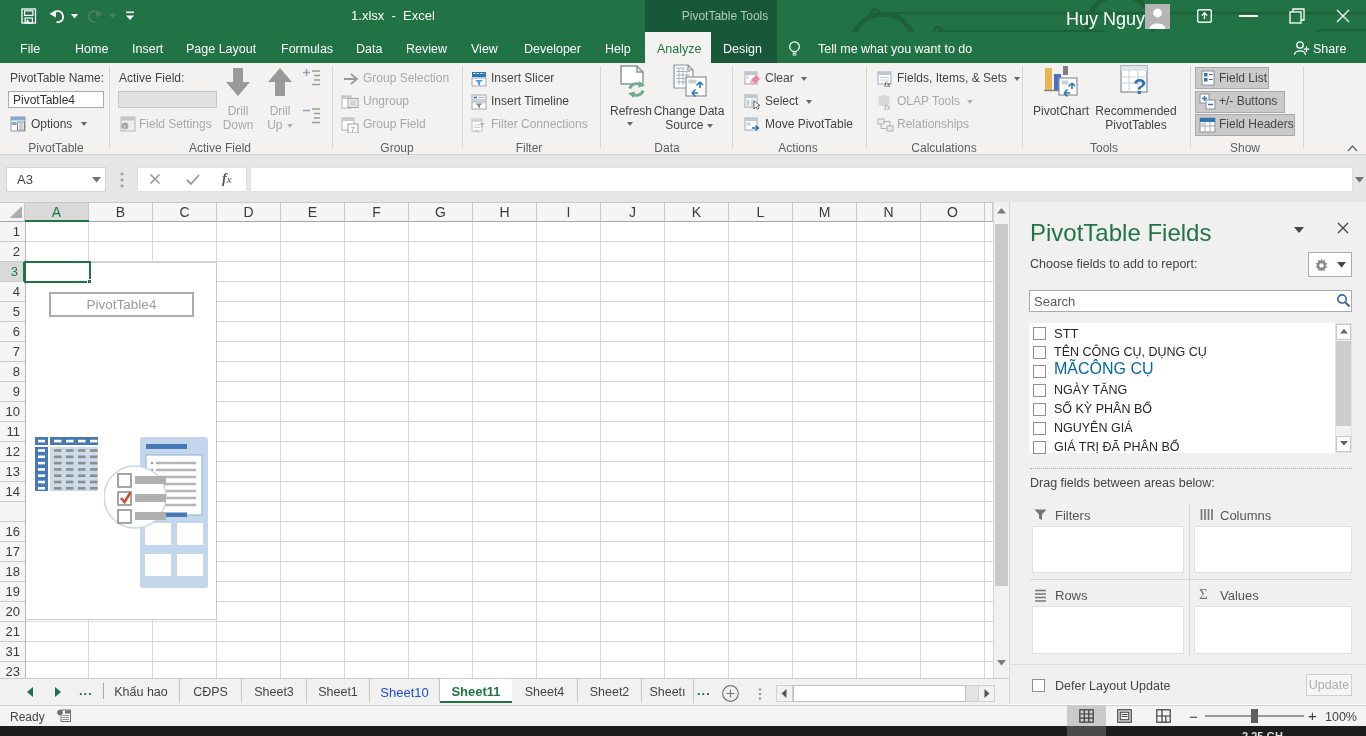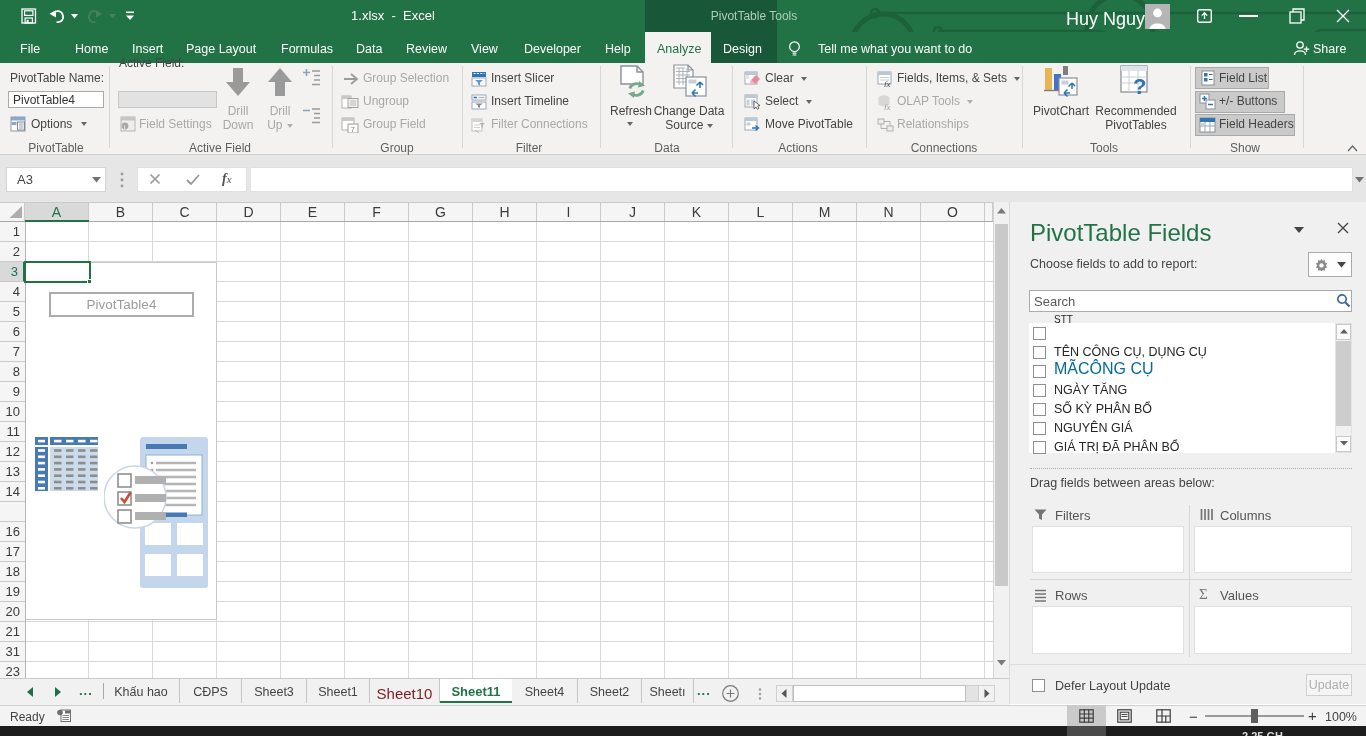--- a/index.html
+++ b/index.html
@@ -51,21 +51,21 @@
 </svg>
 <svg class="a" style="left:109px;top:14px" width="7" height="5" viewBox="0 0 7 5">
       <path d="M0 0 L7 0 L3.5 4.5 Z" fill="#46815f"></path>
     </svg>
 
 <svg class="a" style="left:125px;top:11px" width="10" height="10" viewBox="0 0 10 10">
 <rect x="1" y="0.5" width="8" height="1.6" fill="#fff"></rect>
 <path d="M1 4.5 L9 4.5 L5 9 Z" fill="#fff"></path>
 </svg>
 <div class="a w" style="left:293px;top:8px;width:200px;text-align:center;font-size:13px">1.xlsx &nbsp;-&nbsp; Excel</div>
-<div class="a" style="left:674px;top:9px;width:160px;text-align:center;font-size:12px;color:#aecdbb">PivotTable Tools</div>
+<div class="a" style="left:645px;top:9px;width:160px;text-align:center;font-size:12px;color:#aecdbb">PivotTable Tools</div>
 <div class="a w" style="left:1066px;top:9px;font-size:18px">Huy Nguyen</div>
 
 <div class="a" style="left:1145px;top:4px;width:25px;height:25px;background:#b5b5b5">
 <svg width="25" height="25" viewBox="0 0 25 25">
         <circle cx="12.5" cy="9" r="4.4" fill="#fff"></circle>
         <path d="M4.5 25 C4.5 17.5 20.5 17.5 20.5 25 Z" fill="#fff"></path>
       </svg>
 </div>
 
 <svg class="a" style="left:1197px;top:9px" width="15" height="14" viewBox="0 0 15 14">
@@ -142,21 +142,21 @@
       <rect x="1" y="1" width="14" height="14" fill="#fff" stroke="#9096a0"></rect>
       <rect x="1" y="1" width="14" height="3.5" fill="#8aa7cc"></rect>
       <rect x="1.5" y="6" width="5" height="3" fill="#8aa7cc"></rect>
       <rect x="7.5" y="6" width="7" height="8" fill="none" stroke="#7e8796"></rect>
       <path d="M9 8 L13.5 8 M9 10 L13.5 10 M9 12 L13.5 12" stroke="#7e8796" stroke-width="0.8"></path>
     </svg>
 <div class="rtxt" style="left:31px;top:117px">Options</div>
 <span class="dn" style="position:absolute;left:77px;top:122px"></span>
 <div class="glabel" style="left:20px;width:72px">PivotTable</div>
 
-<div class="rtxt" style="left:119px;top:56px">Active Field:</div>
+<div class="rtxt" style="left:119px;top:71px">Active Field:</div>
 <div class="a" style="left:118px;top:91px;width:99px;height:17px;background:#e2e2e2;border:1px solid #c6c6c6"></div>
 <svg class="a" style="left:120px;top:116px" width="16" height="16" viewBox="0 0 16 16">
       <rect x="1" y="1" width="14" height="14" fill="#eee" stroke="#b5b5b5"></rect>
       <rect x="1" y="1" width="14" height="3.5" fill="#c5c5c5"></rect>
       <circle cx="5" cy="10" r="3.4" fill="#a9a9a9"></circle>
       <text x="3.8" y="12.6" font-size="7" fill="#eee" font-family="Liberation Serif">i</text>
     </svg>
 <div class="rtxt rgray" style="left:139px;top:117px">Field Settings</div>
 <svg class="a" style="left:224px;top:66px" width="28" height="32" viewBox="0 0 28 32">
       <path d="M14 30 L2 16 L9 16 L9 2 L19 2 L19 16 L26 16 Z" fill="#9a9a9a"></path>
@@ -280,21 +280,21 @@
       <path d="M1.5 3.5 L1.5 10 a5.5 2.2 0 0 0 11 0 L12.5 3.5" fill="#d7d7d7"></path>
       <text x="7" y="15.5" font-size="9" font-style="italic" fill="#a0a0a0" font-family="Liberation Serif">fx</text>
     </svg>
 <div class="rtxt rgray" style="left:897px;top:94px">OLAP Tools <span class="dn dng"></span></div>
 <svg class="a" style="left:877px;top:117px" width="17" height="16" viewBox="0 0 17 16">
       <rect x="1" y="2" width="6" height="5" fill="#ededed" stroke="#b0b0b0"></rect>
       <rect x="10" y="9" width="6" height="5" fill="#ededed" stroke="#b0b0b0"></rect>
       <path d="M7 4.5 L13 4.5 L13 9 M10 11.5 L4 11.5 L4 7" fill="none" stroke="#b0b0b0"></path>
     </svg>
 <div class="rtxt rgray" style="left:897px;top:117px">Relationships</div>
-<div class="glabel" style="left:908px;width:72px">Connections</div>
+<div class="glabel" style="left:908px;width:72px">Calculations</div>
 
 <svg class="a" style="left:1043px;top:64px" width="36" height="34" viewBox="0 0 36 34">
 <rect x="2" y="4" width="7" height="22" fill="#e8b556"></rect>
 <rect x="11" y="10" width="7" height="16" fill="#4472c4"></rect>
 <rect x="20" y="2" width="5" height="9" fill="#7f7f7f"></rect>
 <path d="M1 26.5 L26 26.5" stroke="#7f7f7f" stroke-width="1.4"></path>
 <rect x="16" y="14" width="18" height="17" fill="#fff" stroke="#8a9099" stroke-width="1.2"></rect>
 <rect x="18.5" y="16.5" width="7" height="4" fill="#c9cfd6"></rect>
 <path d="M29 19 L29 25 M29 19 L25.5 22.5 M29 19 L32 22" stroke="#2e75b6" stroke-width="1.5" fill="none"></path>
 <path d="M21 29 L27 29 M21 29 L24.5 25.5 M21 29 L24.5 32.5" stroke="#2e75b6" stroke-width="1.5" fill="none"></path>
@@ -529,21 +529,21 @@
 
 <div class="a" style="left:1029px;top:290px;width:323px;height:22px;background:#fff;border:1px solid #ababab"></div>
 <div class="a" style="left:1034px;top:294px;font-size:13px;color:#595959">Search</div>
 <svg class="a" style="left:1336px;top:293px" width="15" height="15" viewBox="0 0 15 15">
       <circle cx="6" cy="6" r="4.2" fill="none" stroke="#3c6a9e" stroke-width="1.7"></circle>
       <path d="M9.2 9.2 L13.5 13.5" stroke="#3c6a9e" stroke-width="2.2"></path>
     </svg>
 
 <div class="a" style="left:1029px;top:323px;width:323px;height:130px;background:#fff"></div>
 <div class="a" style="left:1033px;top:327px;width:13px;height:13px;background:#fff;border:1px solid #8f8f8f"></div>
-<div class="a" style="left:1054px;top:314px;font-size:10px;color:#262626">STT</div>
+<div class="a" style="left:1054px;top:326px;font-size:13px;color:#262626">STT</div>
 <div class="a" style="left:1033px;top:346px;width:13px;height:13px;background:#fff;border:1px solid #8f8f8f"></div>
 <div class="a" style="left:1054px;top:345px;font-size:12.5px;color:#262626">TÊN CÔNG CỤ, DỤNG CỤ</div>
 <div class="a" style="left:1033px;top:365px;width:13px;height:13px;background:#fff;border:1px solid #8f8f8f"></div>
 <div class="a" style="left:1054px;top:360px;font-size:16px;color:#0369a1">MÃCÔNG CỤ</div>
 <div class="a" style="left:1033px;top:384px;width:13px;height:13px;background:#fff;border:1px solid #8f8f8f"></div>
 <div class="a" style="left:1054px;top:383px;font-size:12.5px;color:#262626">NGÀY TĂNG</div>
 <div class="a" style="left:1033px;top:403px;width:13px;height:13px;background:#fff;border:1px solid #8f8f8f"></div>
 <div class="a" style="left:1054px;top:402px;font-size:12.5px;color:#262626">SỐ KỲ PHÂN BỔ</div>
 <div class="a" style="left:1033px;top:422px;width:13px;height:13px;background:#fff;border:1px solid #8f8f8f"></div>
 <div class="a" style="left:1054px;top:421px;font-size:12.5px;color:#262626">NGUYÊN GIÁ</div>
@@ -595,21 +595,21 @@
     </svg>
 <svg class="a" style="left:54px;top:687px" width="8" height="10" viewBox="0 0 8 10">
       <path d="M1 0 L7 5 L1 10 Z" fill="#1e7145"></path>
     </svg>
 <div class="a" style="left:79px;top:683px;font-size:13px;color:#217346;font-weight:bold;letter-spacing:1px">...</div>
 <div class="a" style="left:103px;top:683px;width:1px;height:16px;background:#a9a9a9"></div>
 <div class="a" style="left:103px;top:679px;width:77px;height:24px;border-right:1px solid #c6c6c6;font-size:12.5px;color:#444;text-align:center;padding-top:6px">Khấu hao</div>
 <div class="a" style="left:180px;top:679px;width:62px;height:24px;border-right:1px solid #c6c6c6;font-size:12.5px;color:#444;text-align:center;padding-top:6px">CĐPS</div>
 <div class="a" style="left:242px;top:679px;width:65px;height:24px;border-right:1px solid #c6c6c6;font-size:12.5px;color:#444;text-align:center;padding-top:6px">Sheet3</div>
 <div class="a" style="left:307px;top:679px;width:63px;height:24px;border-right:1px solid #c6c6c6;font-size:12.5px;color:#444;text-align:center;padding-top:6px">Sheet1</div>
-<div class="a" style="left:370px;top:679px;width:70px;height:24px;border-right:1px solid #c6c6c6;font-size:15px;color:#7f1d1d;text-align:center;padding-top:6px">Sheet10</div>
+<div class="a" style="left:370px;top:679px;width:70px;height:24px;border-right:1px solid #c6c6c6;font-size:13px;color:#1d4ed8;text-align:center;padding-top:6px">Sheet10</div>
 <div class="a" style="left:440px;top:679px;width:72px;height:24px;background:#fff;border-bottom:2px solid #217346;font-size:13px;color:#217346;font-weight:bold;text-align:center;padding-top:5px">Sheet11</div>
 <div class="a" style="left:512px;top:679px;width:66px;height:24px;border-right:1px solid #c6c6c6;font-size:12.5px;color:#444;text-align:center;padding-top:6px">Sheet4</div>
 <div class="a" style="left:578px;top:679px;width:64px;height:24px;border-right:1px solid #c6c6c6;font-size:12.5px;color:#444;text-align:center;padding-top:6px">Sheet2</div>
 <div class="a" style="left:642px;top:679px;width:52px;height:24px;border-right:1px solid #c6c6c6;font-size:12.5px;color:#444;text-align:center;padding-top:6px">Sheetı</div>
 <div class="a" style="left:697px;top:683px;font-size:13px;color:#217346;font-weight:bold;letter-spacing:1px">...</div>
 <svg class="a" style="left:722px;top:685px" width="17" height="17" viewBox="0 0 17 17">
       <circle cx="8.5" cy="8.5" r="7.8" fill="none" stroke="#7a7a7a" stroke-width="1.2"></circle>
       <path d="M8.5 4.5 L8.5 12.5 M4.5 8.5 L12.5 8.5" stroke="#7a7a7a" stroke-width="1.2"></path>
     </svg>
 <svg class="a" style="left:758px;top:688px" width="4" height="12" viewBox="0 0 4 12">

